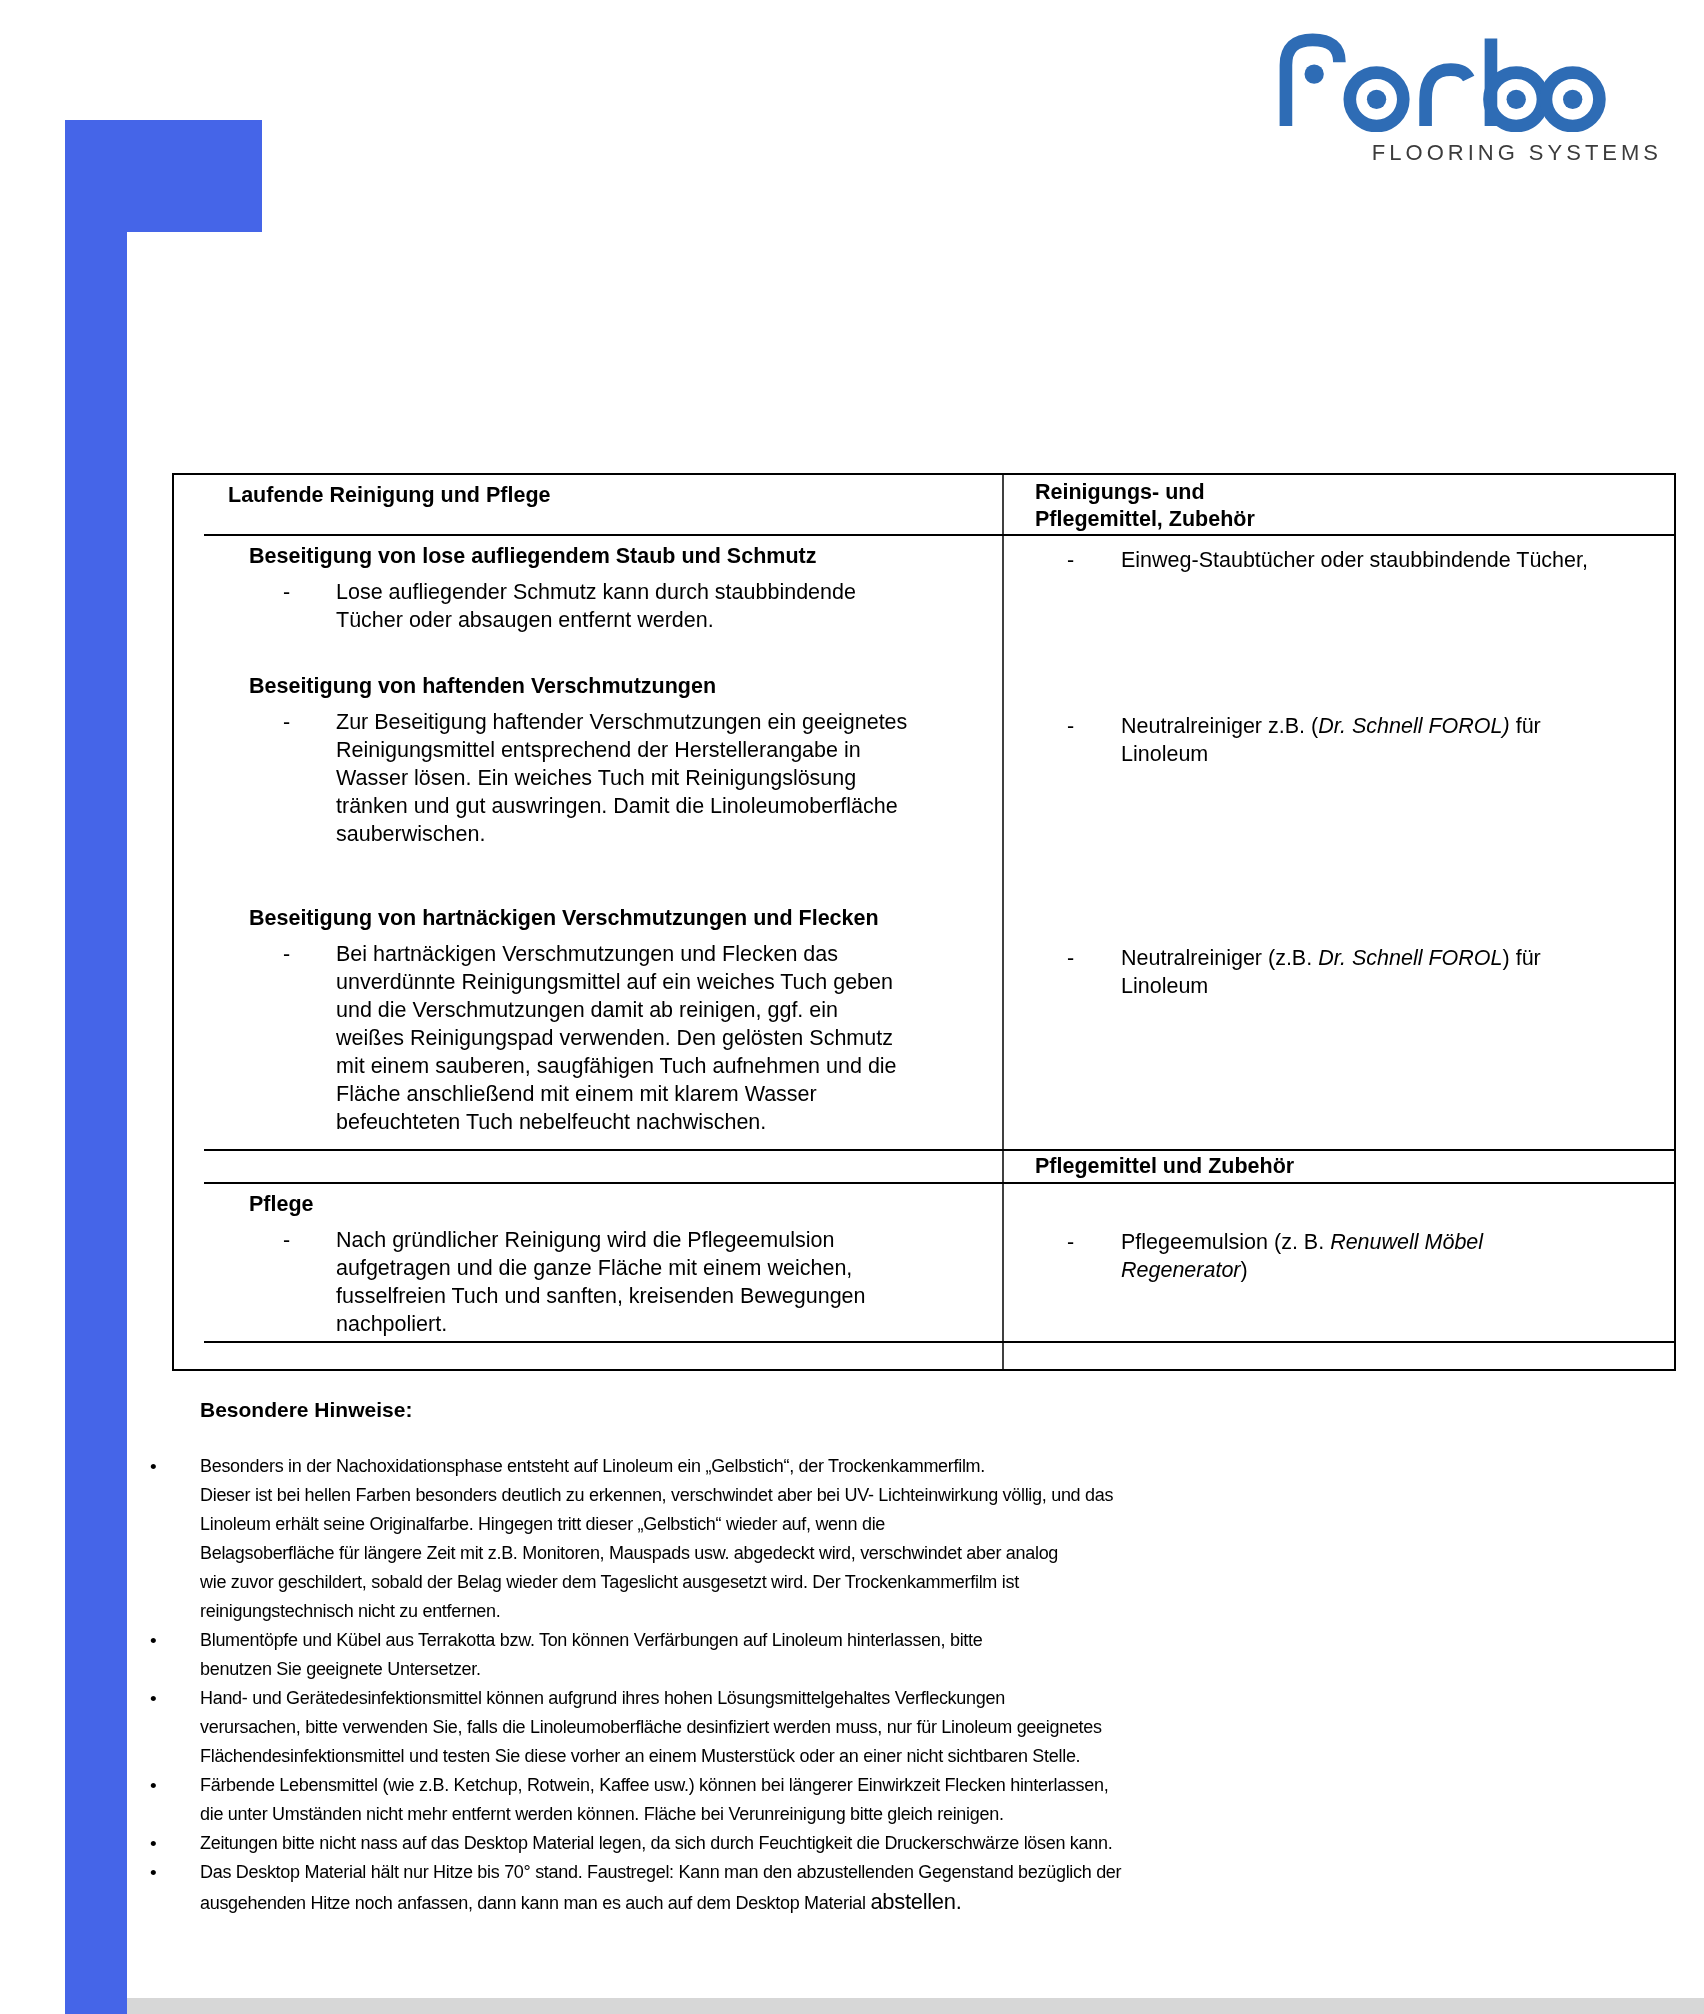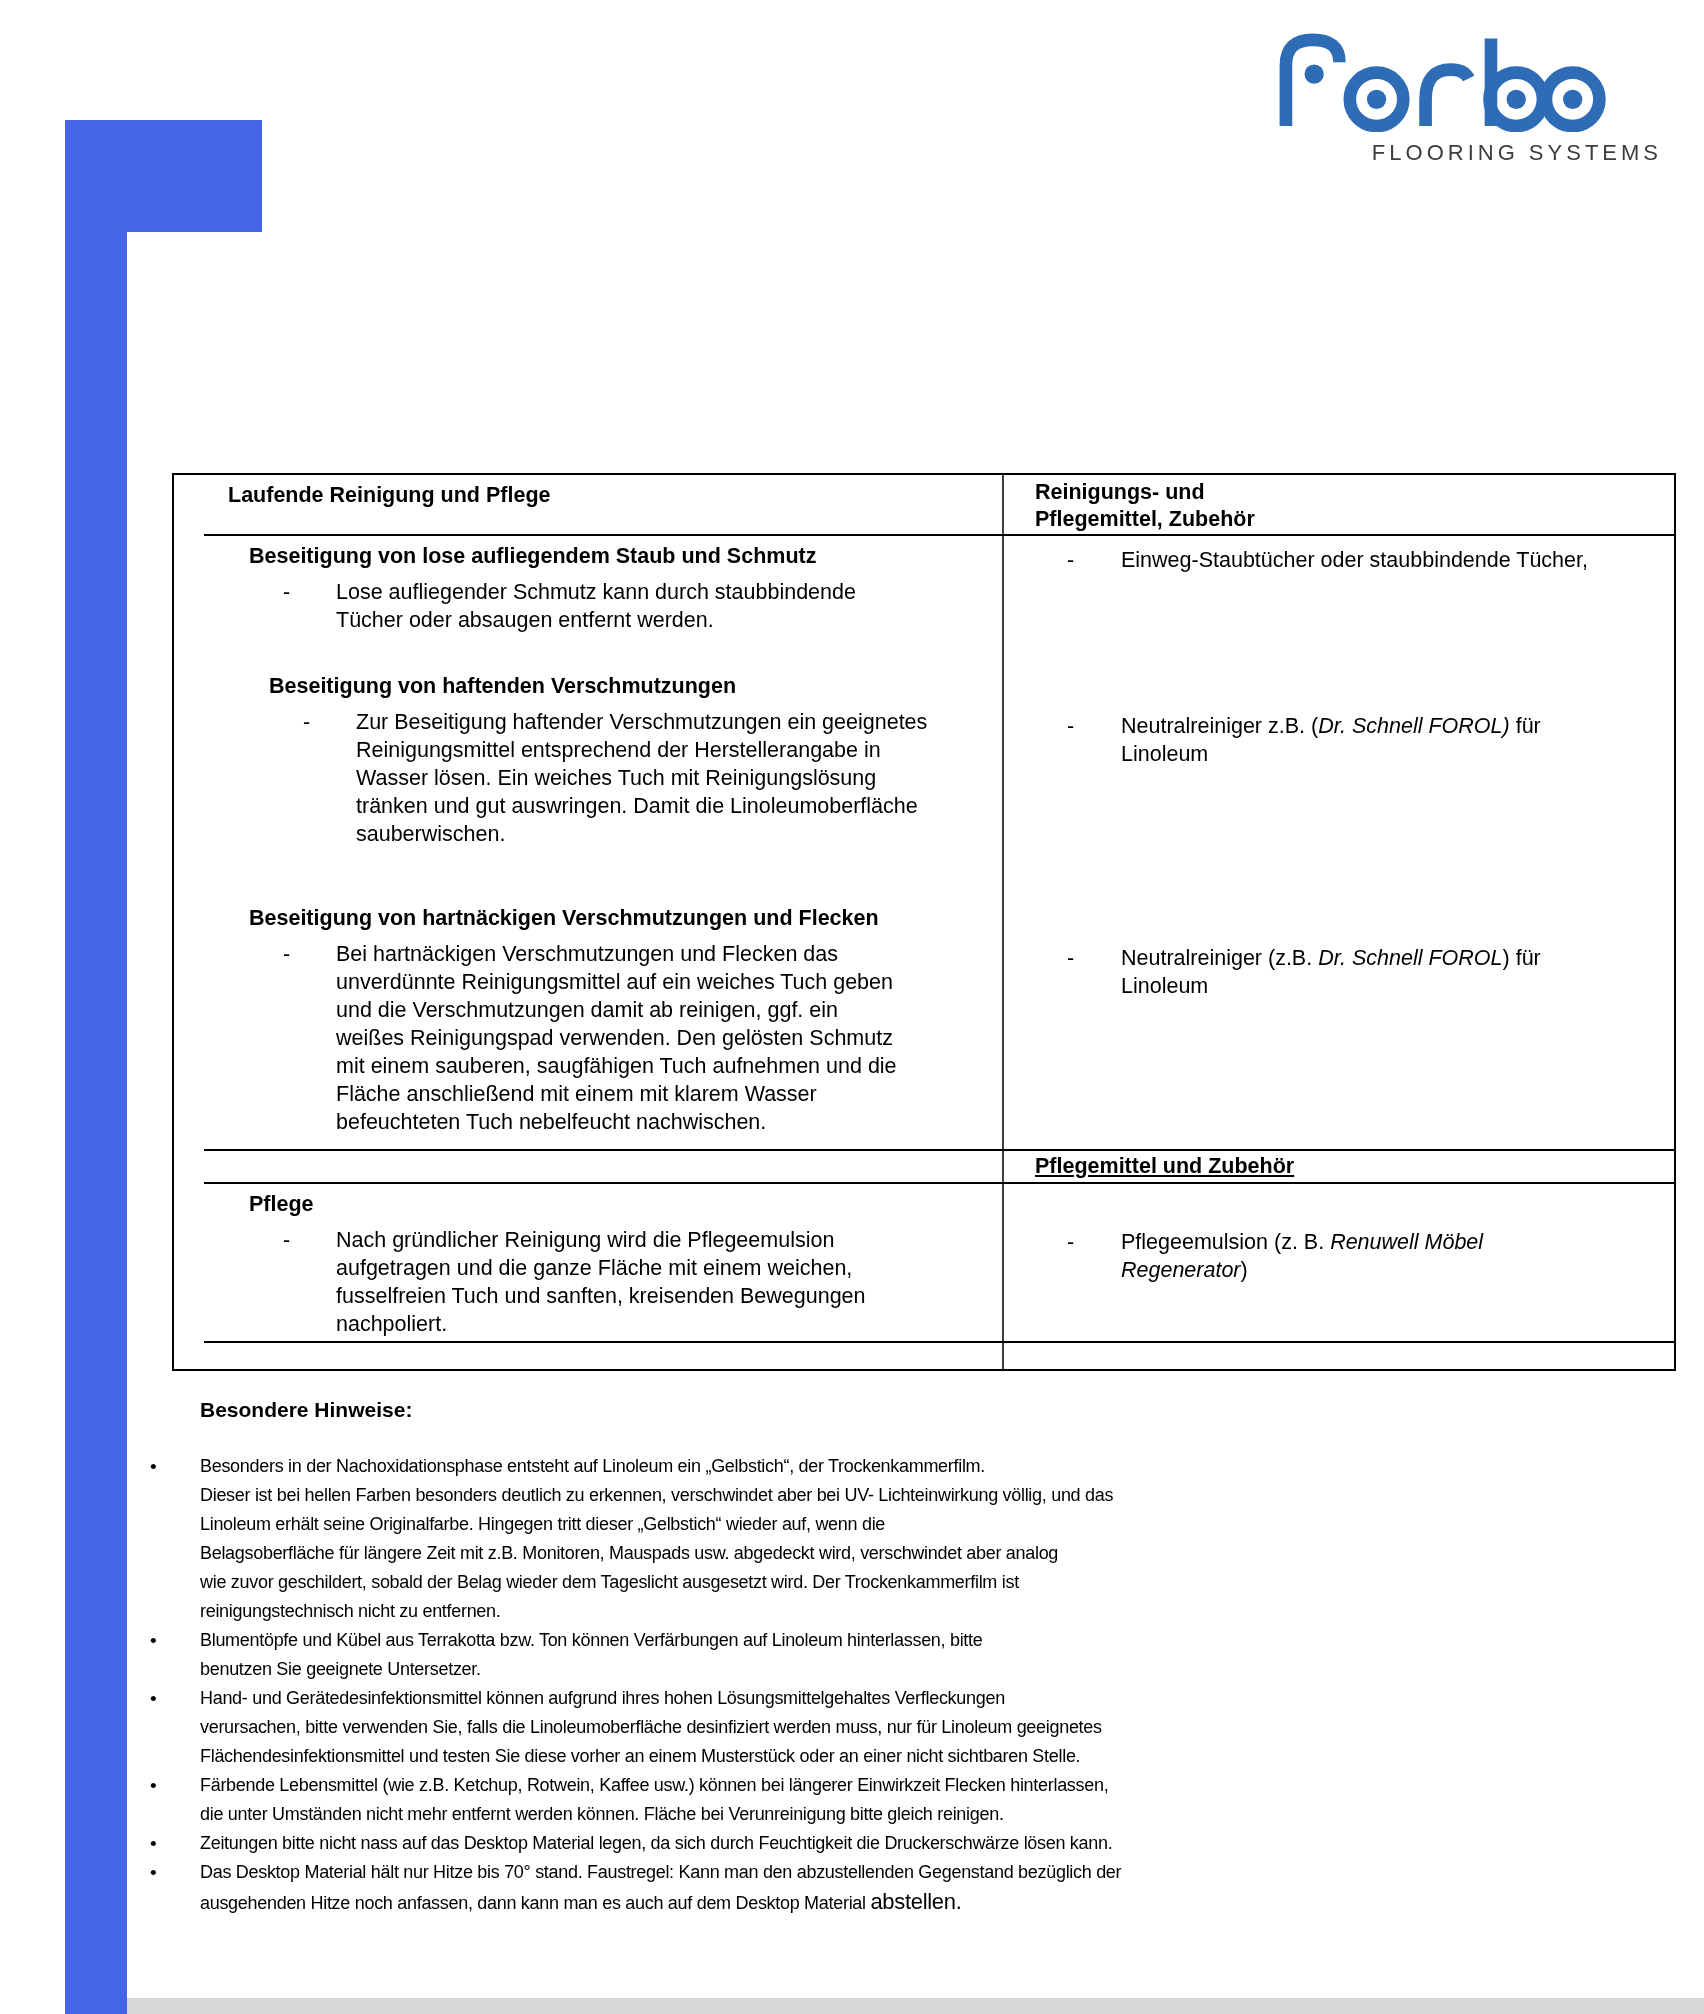--- a/index.html
+++ b/index.html
@@ -24,32 +24,32 @@
   .title{position:absolute;left:63px;top:62px;margin:0;font-size:28px;font-weight:bold;
          letter-spacing:-0.2px;white-space:nowrap;}
 
   
   .doc-table{position:absolute;left:172px;top:473px;width:1470px;border:2px solid #000;
              font-size:21.5px;line-height:28px;padding-left:30px;}
   .row{display:grid;grid-template-columns:798px 1fr;border-bottom:2px solid #000;}
   .row:last-child{border-bottom:none;}
   .cell{position:relative;}
   .cell.right{border-left:2px solid #404040;}
-  .r1{height:59px;} .r2{height:613px;} .r3{height:31px;text-decoration:underline;} .r4{height:157px;} .r5{height:26px;}
+  .r1{height:59px;} .r2{height:613px;} .r3{height:31px;} .r4{height:157px;} .r5{height:26px;}
   .th{font-weight:bold;line-height:27px;}
   .r1 .cell.left .th{margin:7px 0 0 24px;}
   .r1 .cell.right .th{margin:4px 0 0 31px;}
   .r3 .cell.right .th{margin:2px 0 0 31px;}
   .sec{position:absolute;left:0;right:0;}
   .sec-h{font-weight:bold;margin-left:45px;margin-bottom:8px;}
   .tb-bullet{display:flex;}
   .cell.left .tb-dash{margin-left:79px;width:53px;flex:none;}
   .cell.right .tb-dash{margin-left:63px;width:54px;flex:none;}
   .tb-text{flex:1;padding-right:8px;}
-  .sec1{top:6px;} .sec2{top:136px;margin-left:20px;} .sec3{top:368px;}
+  .sec1{top:6px;} .sec2{top:136px;} .sec3{top:368px;}
   .itm1{top:10px;} .itm2{top:176px;} .itm3{top:408px;}
   .r4 .sec-l{top:6px;} .r4 .itm-care{top:44px;}
 
   
   .notes-h{position:absolute;left:200px;top:1398px;font-size:21px;font-weight:bold;}
   .notes{position:absolute;left:150px;top:1452px;width:1460px;}
   .note-item{display:flex;}
   .nbullet{width:50px;flex:none;font-size:19px;line-height:29px;}
   .note-text{flex:1;font-size:18px;letter-spacing:-0.3px;line-height:29px;}
 

